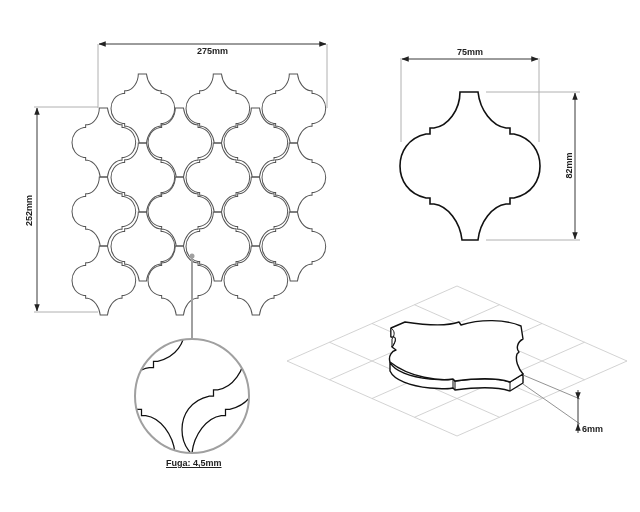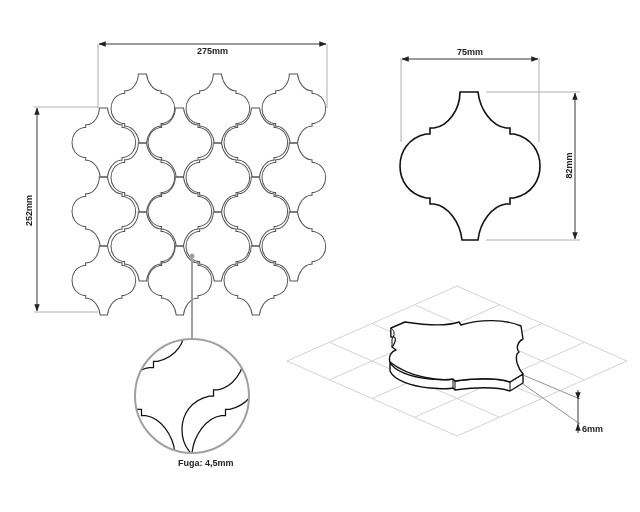--- a/index.html
+++ b/index.html
@@ -185,14 +185,14 @@
     <line x1="578" y1="390" x2="578" y2="399" stroke="#222" stroke-width="0.9" marker-end="url(#arr)"></line>
     <line x1="578" y1="433" x2="578" y2="424" stroke="#222" stroke-width="0.9" marker-end="url(#arr)"></line>
     <line x1="578" y1="399" x2="578" y2="424" stroke="#222" stroke-width="0.9"></line>
   </g>
 </svg>
 
 <div class="lbl" style="left:197px; top:47px;">275mm</div>
 <div class="lbl rot" style="left:14px; top:206px;">252mm</div>
 <div class="lbl" style="left:457px; top:48px;text-align:center;">75mm</div>
 <div class="lbl rot" style="left:556px; top:161px;">82mm</div>
-<div class="lbl" style="left:178px; top:459px;">Fuga: 4,5mm</div>
+<div class="lbl" style="left:166px; top:459px;text-decoration:underline;">Fuga: 4,5mm</div>
 <div class="lbl" style="left:582px; top:407px;margin-top:18px;">6mm</div>
 
 </body></html>

